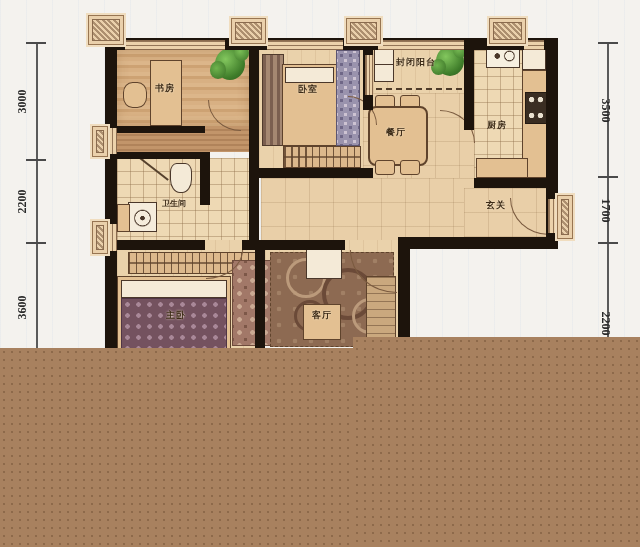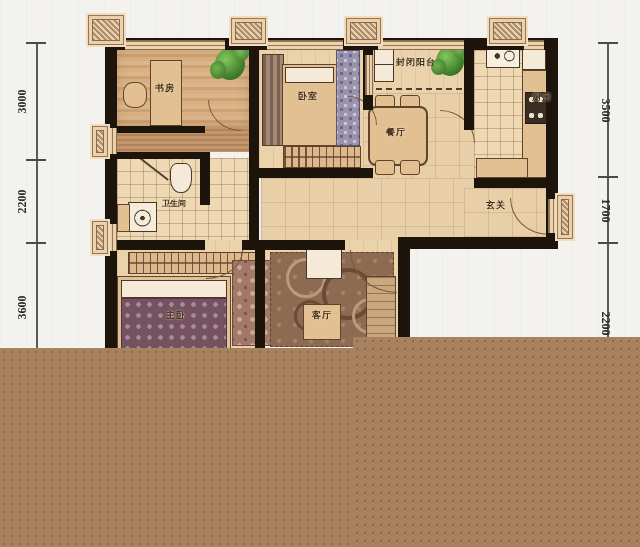--- a/index.html
+++ b/index.html
@@ -220,23 +220,23 @@
       <div class="hatch"></div>
     </div>
   <div class="pillar" style="left:92px;top:221px;width:14px;height:31px;">
       <div class="hatch"></div>
     </div>
   <div class="pillar" style="left:557px;top:195px;width:14px;height:42px;">
       <div class="hatch"></div>
     </div>
 
   <div class="rlabel" style="left:147px;top:84px;width:36px;">书房</div>
-  <div class="rlabel" style="left:286px;top:92px;width:44px;">卧室</div>
+  <div class="rlabel" style="left:286px;top:85px;width:44px;">卧室</div>
   <div class="rlabel" style="left:388px;top:58px;width:56px;">封闭阳台</div>
-  <div class="rlabel" style="left:480px;top:93px;width:34px;margin-left:45px;">厨房</div>
+  <div class="rlabel" style="left:480px;top:121px;width:34px;">厨房</div>
   <div class="rlabel" style="left:380px;top:128px;width:32px;">餐厅</div>
   <div class="rlabel small" style="left:153px;top:200px;width:42px;">卫生间</div>
   <div class="rlabel" style="left:480px;top:201px;width:32px;">玄关</div>
   <div class="rlabel" style="left:160px;top:311px;width:32px;">主卧</div>
   <div class="rlabel" style="left:306px;top:311px;width:32px;">客厅</div>
 
   <div class="dimline" style="left:36px;top:43px;width:2px;height:305px;"></div>
   <div class="tick" style="left:26px;top:42px;width:20px;height:2px;"></div>
   <div class="tick" style="left:26px;top:159px;width:20px;height:2px;"></div>
   <div class="tick" style="left:26px;top:242px;width:20px;height:2px;"></div>

